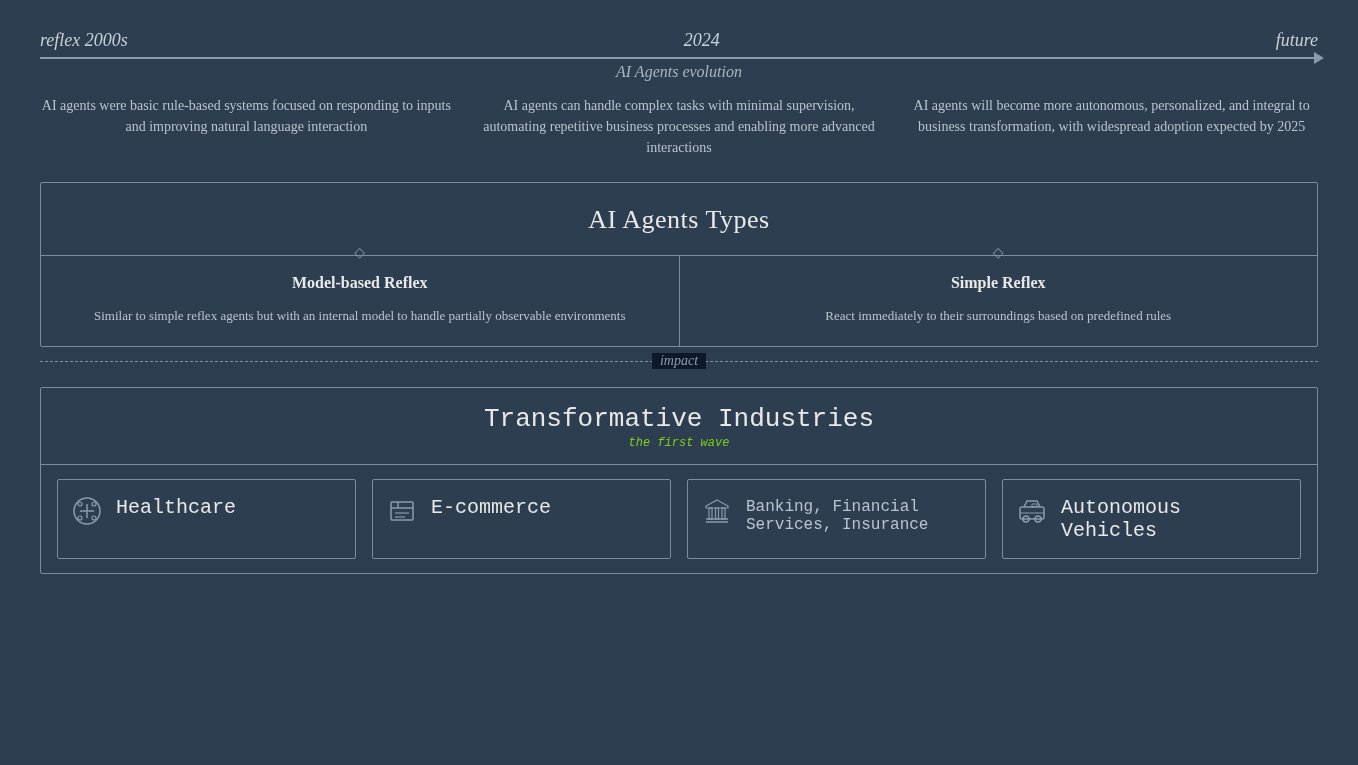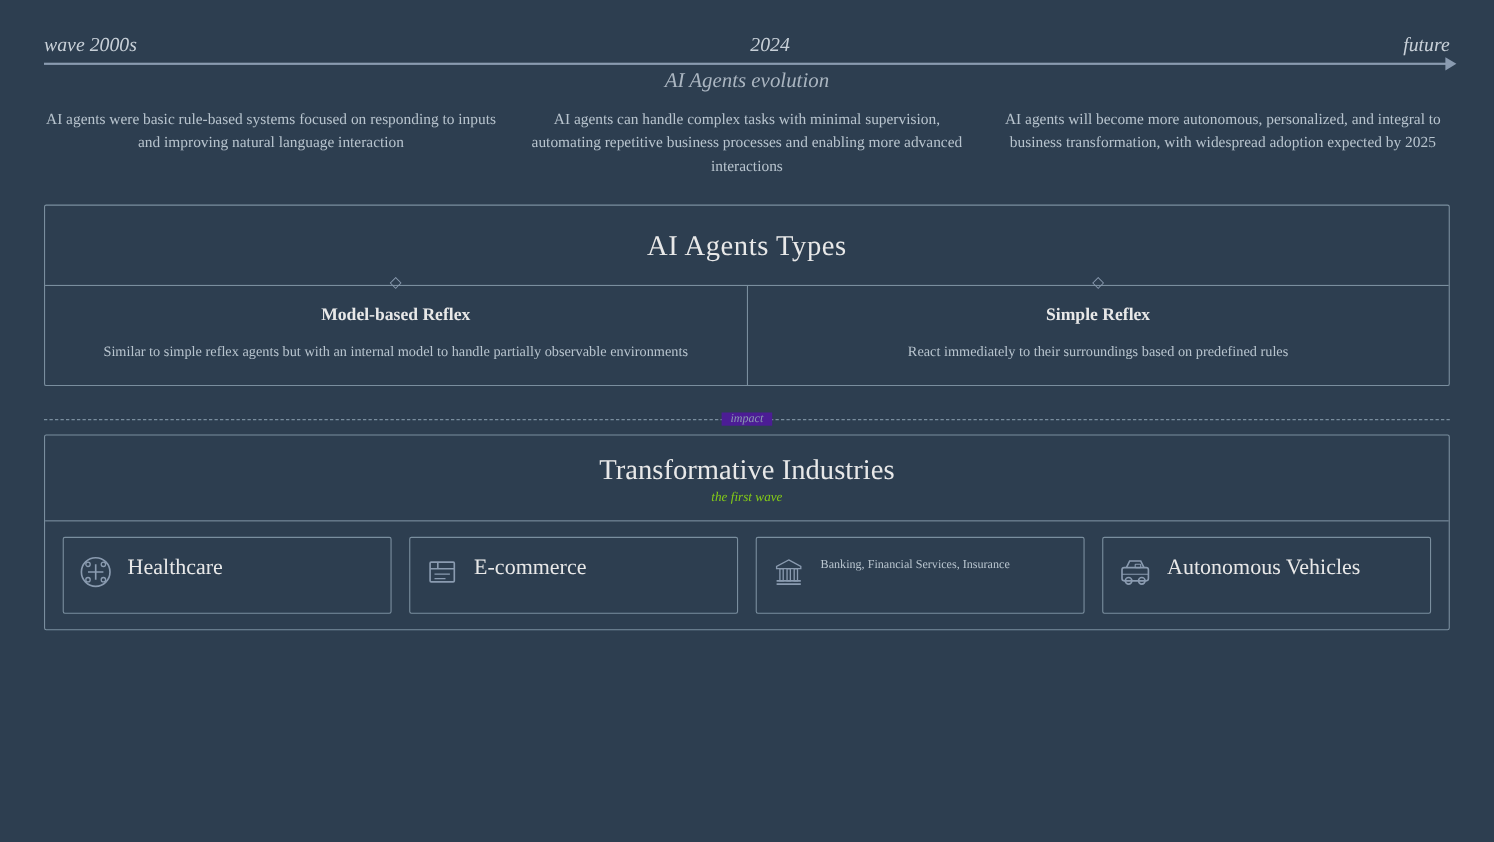--- a/index.html
+++ b/index.html
@@ -52,21 +52,21 @@
       width: 0;
       height: 0;
       border-top: 6px solid transparent;
       border-bottom: 6px solid transparent;
       border-left: 10px solid #8a9bb0;
     }
 
     .timeline-subtitle {
       text-align: center;
       font-style: italic;
-      font-size: 19px;
+      font-size: 16px;
       color: #aab5c0;
       margin-bottom: 14px;
     }
 
     .timeline-descriptions {
       display: flex;
       justify-content: space-between;
       gap: 20px;
       margin-bottom: 24px;
     }
@@ -76,21 +76,21 @@
       text-align: center;
       font-size: 14px;
       color: #b8c4ce;
       line-height: 1.5;
     }
 
     
     .agents-types-section {
       border: 1px solid #7a8e9e;
       border-radius: 2px;
-      margin-bottom: 16px;
+      margin-bottom: 0;
       position: relative;
     }
 
     .agents-types-header {
       padding: 22px 20px 20px 20px;
       text-align: center;
       border-bottom: 1px solid #7a8e9e;
     }
 
     .agents-types-title {
@@ -156,32 +156,33 @@
       top: 50%;
       left: 0;
       right: 0;
       height: 1px;
       border-top: 1px dashed #7a8e9e;
     }
 
     .impact-label {
       position: relative;
       z-index: 2;
-      background: #4c1d95;
+      background: #0f172a;
       padding: 0 8px;
-      font-size: 11px;
+      font-size: 14px;
       color: #8a9bb0;
       font-style: italic;
     }
 
     
     .industries-section {
       border: 1px solid #7a8e9e;
       border-radius: 2px;
-      margin-top: 0;
+      margin-top: 12px;
+      font-family: Liberation Mono, monospace;
     }
 
     .industries-header {
       padding: 16px 20px 6px 20px;
       text-align: center;
       border-bottom: 1px solid #7a8e9e;
     }
 
     .industries-title {
       font-size: 26px;
@@ -224,33 +225,33 @@
       flex-direction: column;
     }
 
     .industry-name {
       font-size: 20px;
       color: #e8e8e8;
       font-weight: normal;
     }
 
     .industry-subname {
-      font-size: 11px;
+      font-size: 16px;
       color: #b8c4ce;
       margin-top: 2px;
     }
   </style>
 </head>
 <body>
 
 <div class="page-container">
 
   <div class="timeline-section">
     <div class="timeline-labels">
-      <span class="timeline-label">wave 2000s</span>
+      <span class="timeline-label">reflex 2000s</span>
       <span class="timeline-label">2024</span>
       <span class="timeline-label">future</span>
     </div>
     <div class="timeline-bar"></div>
     <div class="timeline-subtitle">AI Agents evolution</div>
 
     <div class="timeline-descriptions">
       <div class="timeline-desc">AI agents were basic rule-based systems focused on responding to inputs and improving natural language interaction</div>
       <div class="timeline-desc">AI agents can handle complex tasks with minimal supervision, automating repetitive business processes and enabling more advanced interactions</div>
       <div class="timeline-desc">AI agents will become more autonomous, personalized, and integral to business transformation, with widespread adoption expected by 2025</div>

